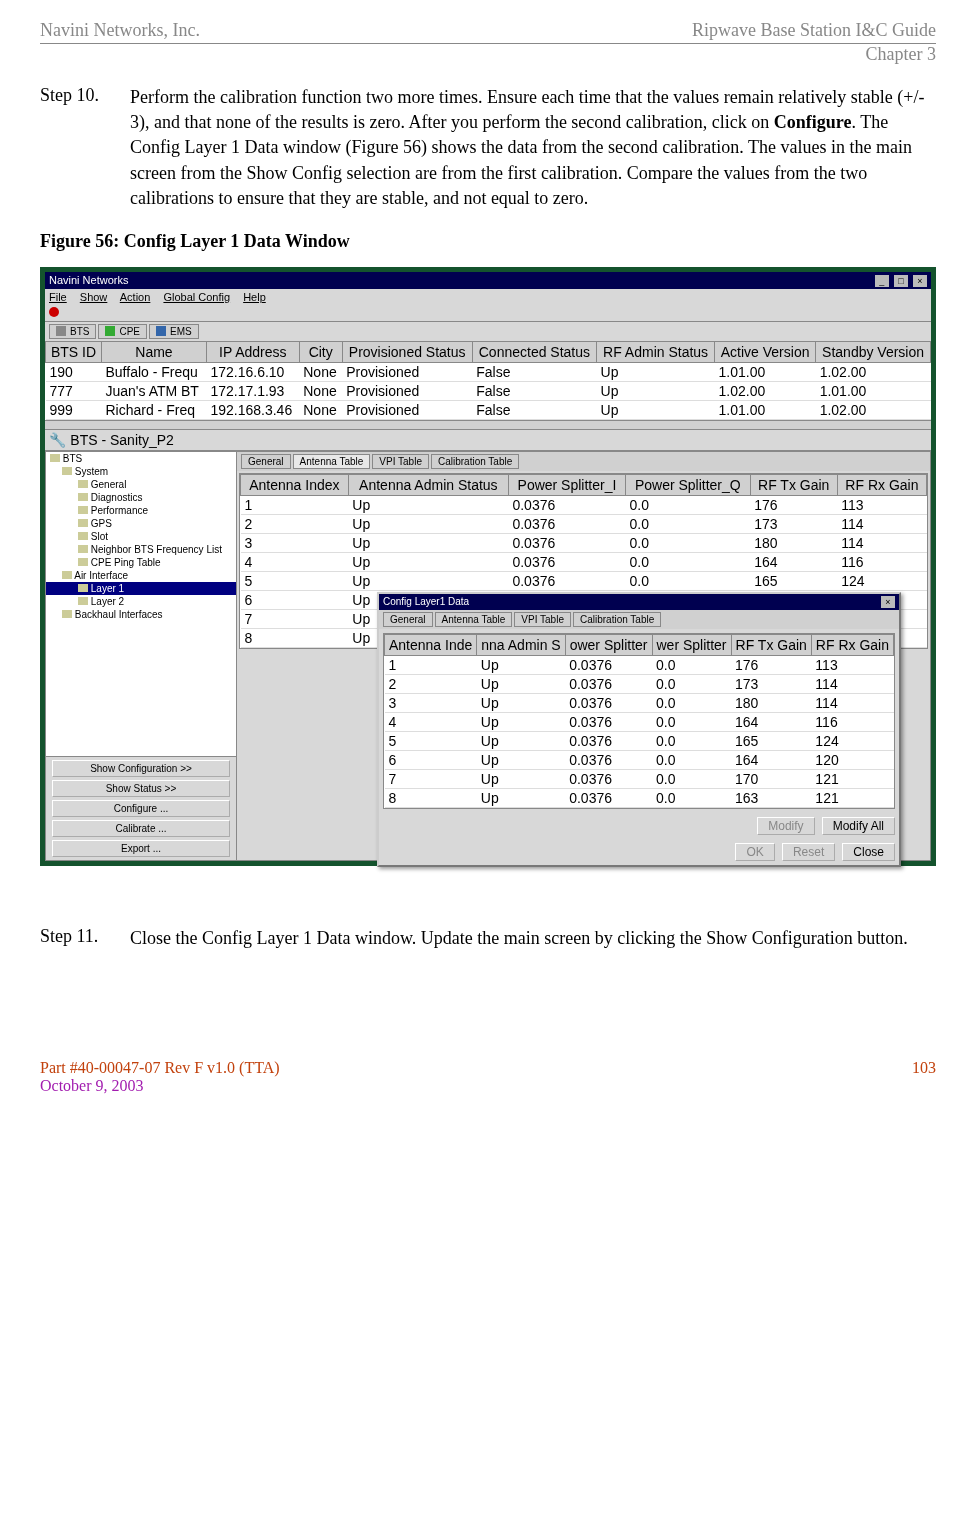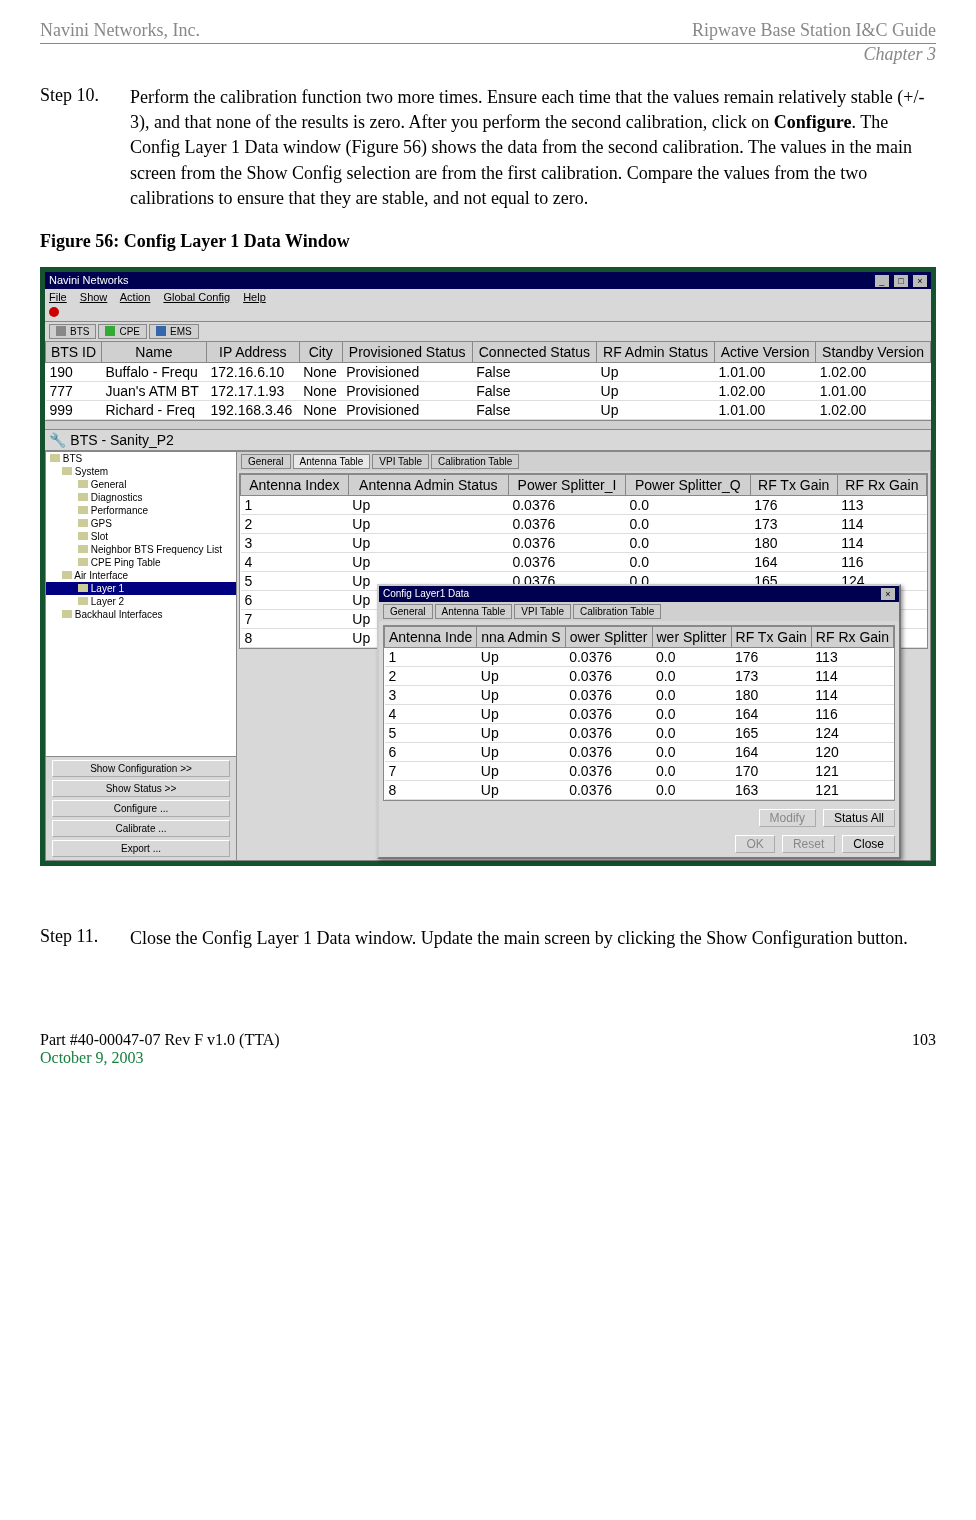--- a/index.html
+++ b/index.html
@@ -15,21 +15,20 @@
   .header-row {
     display: flex;
     justify-content: space-between;
     color: #888;
     border-bottom: 1px solid #888;
     padding-bottom: 2px;
   }
   .chapter {
     text-align: right;
     color: #888;
-    font-style: italic;
     margin-bottom: 20px;
   }
   .step {
     display: flex;
     margin-bottom: 18px;
   }
   .step-label {
     font-weight: normal;
     width: 90px;
     flex-shrink: 0;
@@ -160,21 +159,21 @@
     gap: 2px;
   }
   .inner-tabs .tab.active { background: #e8e8e8; }
   .inner-grid-wrap {
     background: #fff;
     border: 1px solid #888;
     margin: 2px;
   }
   .dialog {
     position: absolute;
-    top: 132px; left: 140px;
+    top: 140px; left: 140px;
     width: 520px;
     border: 2px outset #ccc;
     background: #d8d8d8;
     box-shadow: 2px 2px 4px rgba(0,0,0,0.4);
   }
   .dialog .titlebar { font-size: 10px; }
   .dialog-tabs {
     display: flex;
     gap: 2px;
     padding: 2px 4px;
@@ -188,25 +187,25 @@
     font-size: 12px;
     padding: 1px 10px;
     margin-left: 4px;
     background: #d8d8d8;
     border: 1px outset #fff;
   }
   .dialog-buttons button.disabled { color: #888; }
   .footer-row {
     display: flex;
     justify-content: space-between;
-    color: #000000;
-    margin-top: 80px;
+    color: #c2410c;
+    margin-top: 108px;
     font-size: 16px;
   }
-  .footer-date { color: #15803d; font-size: 16px; }
+  .footer-date { color: #a21caf; font-size: 16px; }
   .bts-label {
     background: #d8d8d8;
     padding: 2px 4px;
     font-size: 14px;
     border-bottom: 1px solid #888;
   }
   .ico-red { width:10px; height:10px; background:#c00; display:inline-block; border-radius:50%; }
   .ico-folder { width:10px; height:8px; background:#cc9; display:inline-block; }
 </style>
 </head>
@@ -515,21 +514,21 @@
                   <td>0.0376</td>
                   <td>0.0</td>
                   <td>163</td>
                   <td>121</td>
                 </tr>
               </tbody>
           </table>
         </div>
         <div class="dialog-buttons">
           <button class="disabled">Modify</button>
-          <button>Status All</button>
+          <button>Modify All</button>
         </div>
         <div class="dialog-buttons">
           <button class="disabled">OK</button>
           <button class="disabled">Reset</button>
           <button>Close</button>
         </div>
       </div>
     </div>
   </div>
 </div>

